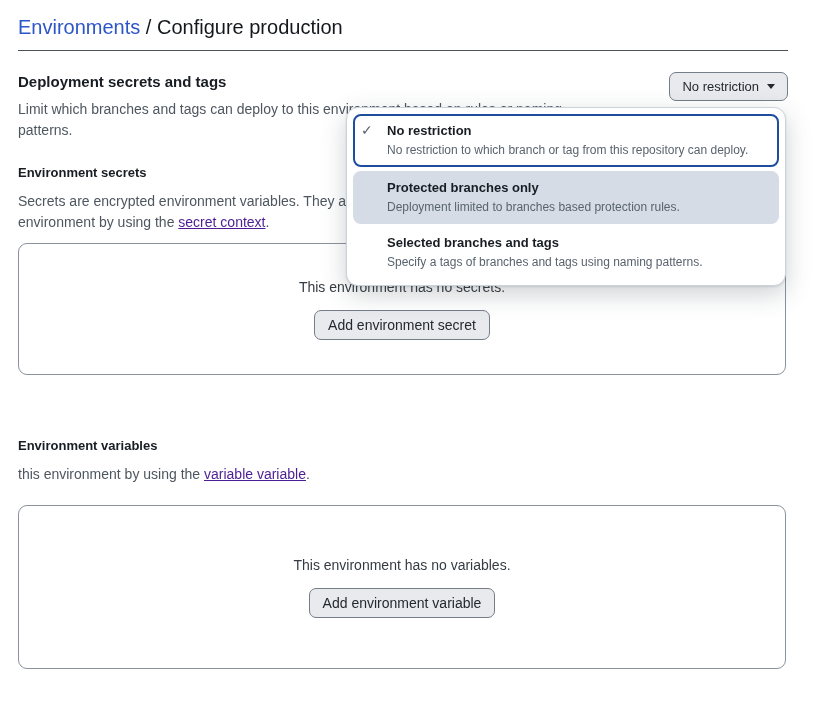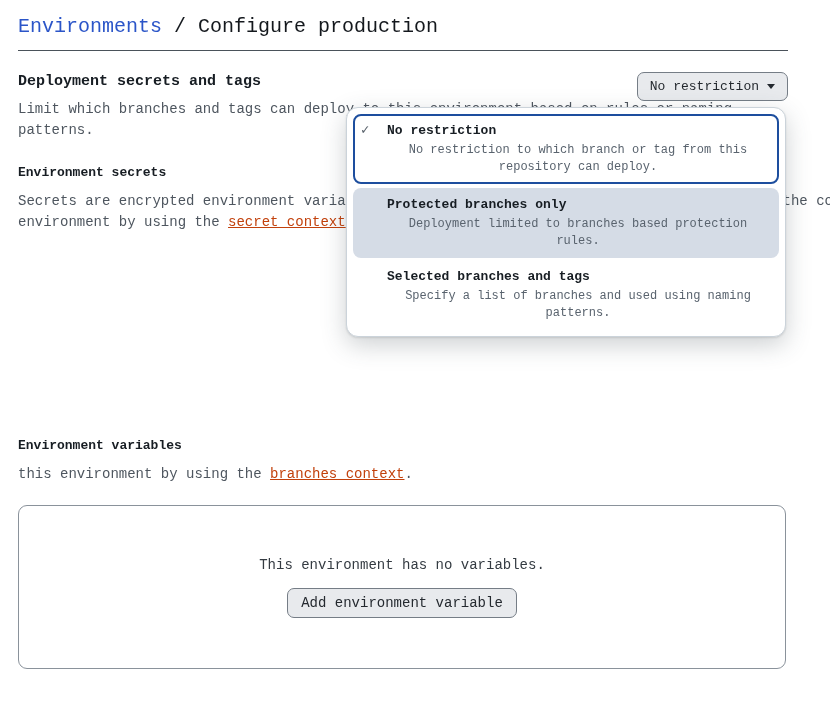--- a/index.html
+++ b/index.html
@@ -1,18 +1,18 @@
 <!DOCTYPE html>
 <html><head>
 <meta charset="utf-8">
 <style>
   html,body { margin:0; padding:0; background:#ffffff; }
   .page {
     position:relative; width:830px; height:715px; overflow:hidden;
-    background:#ffffff; font-family:Liberation Mono, monospace;
+    background:#ffffff; font-family:Liberation Sans, sans-serif;
     color:#1f2328; -webkit-font-smoothing:antialiased;
   }
 
   
   .header {
     position:absolute; left:18px; top:13px; width:770px;
     font-size:20px; line-height:28px; font-weight:500;
     padding-bottom:9px; border-bottom:1px solid #4a525a;
   }
   .bc-link { color:#2b55c8; cursor:pointer; }
@@ -21,21 +21,21 @@
   
   .sechead {
     position:absolute; left:18px; margin:0;
     font-size:13px; font-weight:700; line-height:20px; color:#171d23;
   }
   .secdesc {
     position:absolute; left:18px; width:770px;
     font-size:14px; line-height:21px; color:#4e565f;
   }
   .secdesc .line { white-space:nowrap; }
-  .lnk { color:#c2410c; text-decoration:underline; cursor:pointer; }
+  .lnk { color:#4c1d95; text-decoration:underline; cursor:pointer; }
 
   
   .dep { position:absolute; left:18px; top:72px; width:770px; }
   .dep h2 { margin:0; font-size:15px; font-weight:700; line-height:20px; color:#171d23; }
   .dep .desc { margin-top:7px; font-size:14px; line-height:21px; color:#4e565f; width:620px; }
   .dep .desc .line { white-space:nowrap; }
 
   .btn {
     display:inline-flex; align-items:center; justify-content:center;
     background:#e8eaed; border:1px solid #757d86; color:#24292f;
@@ -90,24 +90,28 @@
       <span class="caret"></span>
     </button>
   </section>
 
   <h2 class="sechead" style="top:163px">Environment secrets</h2>
   <div class="secdesc" style="top:191px">
     <div class="line">Secrets are encrypted environment variables. They are accessible only by GitHub Actions in the context of this</div>
     <div class="line"><span>environment by using the </span><span class="lnk">secret context</span><span>.</span></div>
   </div>
 
+  <div class="box" style="top:243px;height:132px">
+    <div class="box-text">This environment has no secrets.</div>
+    <button class="btn btn-add">Add environment secret</button>
+  </div>
 
   <h2 class="sechead" style="top:436px">Environment variables</h2>
   <div class="secdesc" style="top:464px">
-    <div class="line"><span>this environment by using the </span><span class="lnk">branches context</span><span>.</span></div>
+    <div class="line"><span>this environment by using the </span><span class="lnk">variable variable</span><span>.</span></div>
   </div>
 
   <div class="box" style="top:505px;height:164px">
     <div class="box-text">This environment has no variables.</div>
     <button class="btn btn-add">Add environment variable</button>
   </div>
 
   <div class="menu">
     <div class="mi selected">
       <span class="mi-check">✓</span>
@@ -120,18 +124,18 @@
       <span class="mi-check"></span>
       <div>
         <div class="mi-label">Protected branches only</div>
         <div class="mi-desc">Deployment limited to branches based protection rules.</div>
       </div>
     </div>
     <div class="mi">
       <span class="mi-check"></span>
       <div>
         <div class="mi-label">Selected branches and tags</div>
-        <div class="mi-desc">Specify a list of branches and used using naming patterns.</div>
+        <div class="mi-desc">Specify a tags of branches and tags using naming patterns.</div>
       </div>
     </div>
   </div>
 
 </div>
 
 </body></html>

